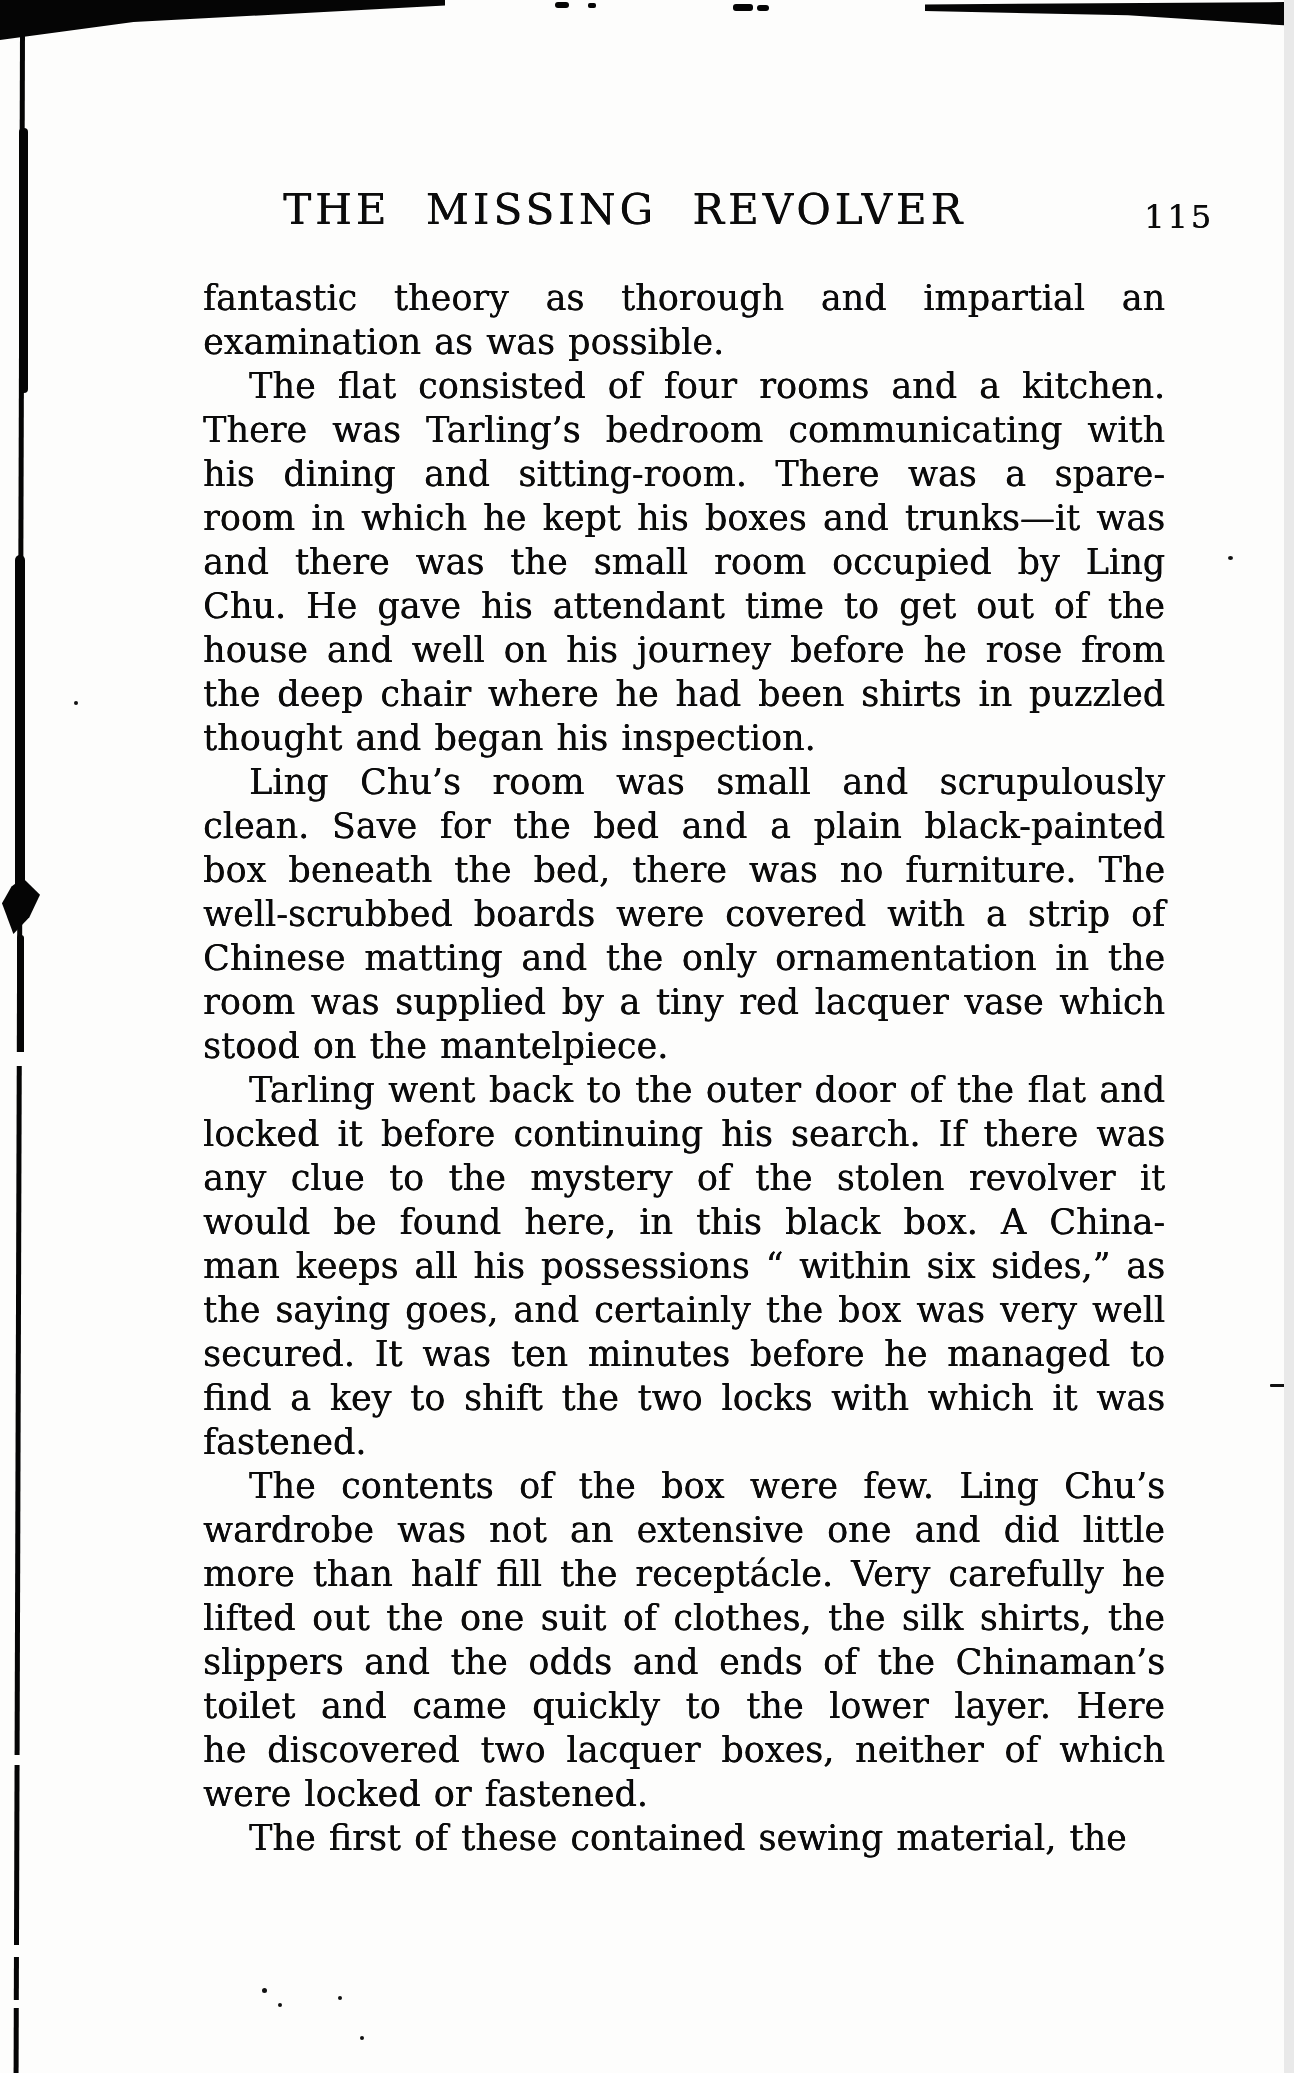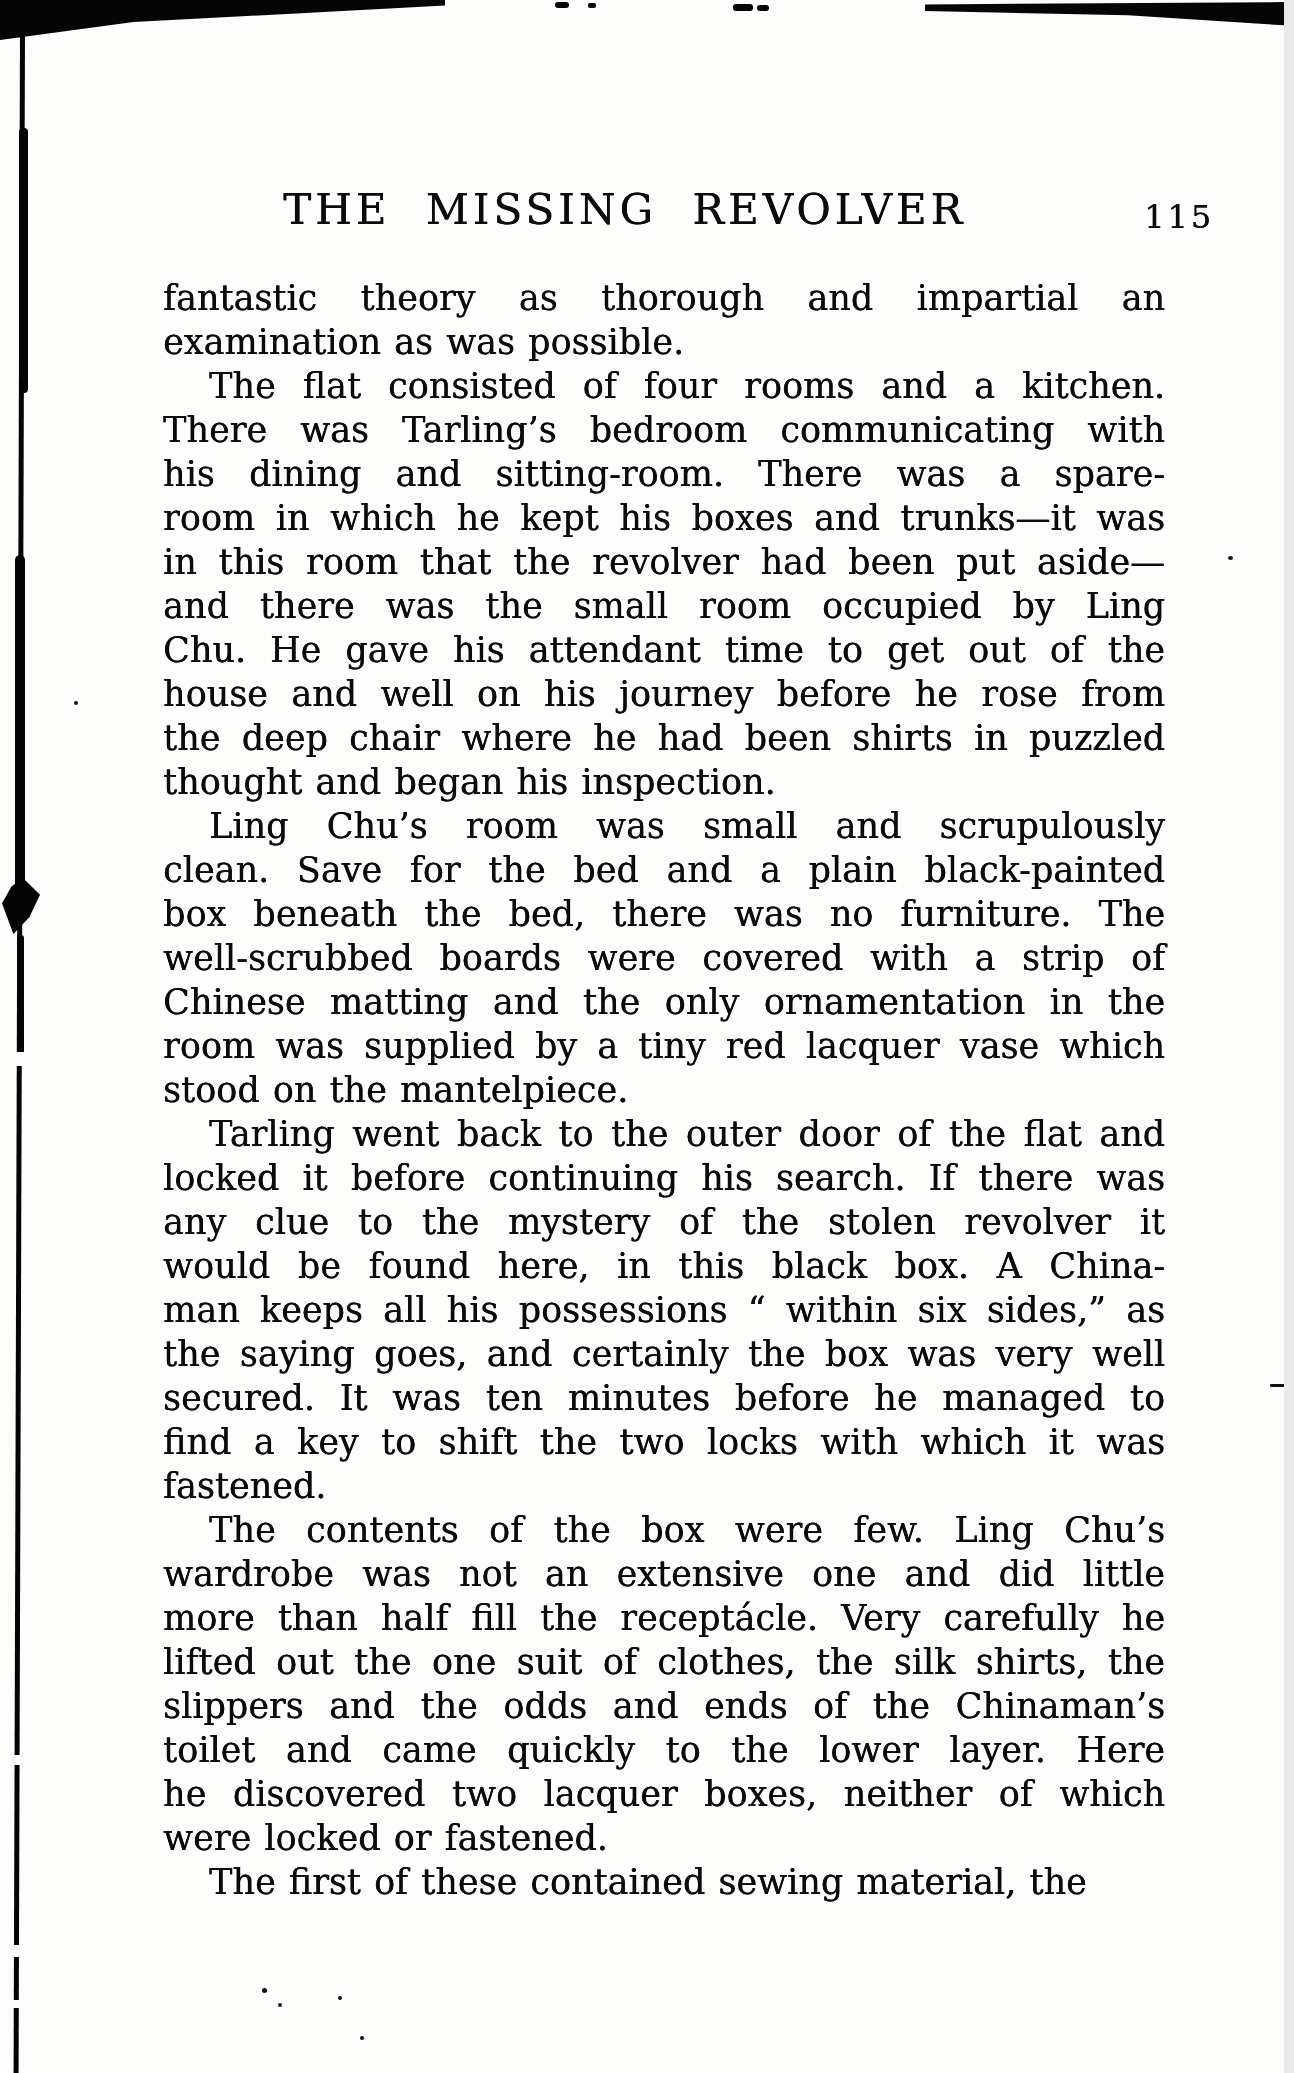--- a/index.html
+++ b/index.html
@@ -28,20 +28,21 @@
   
   #body-block{
     position:absolute;left:163px;top:276px;width:1002px;
   }
   .line{
     font-size:35px;line-height:44px;
     text-align:justify;text-align-last:justify;
     word-spacing:2px;
     white-space:normal;
     text-shadow:0.35px 0.35px 0 #000;
+    margin-left:40px;
   }
   .plast{text-align-last:left;}
   .indent{text-indent:46px;}
   
   .art{position:absolute;background:#050505;}
   .art-white{position:absolute;background:#fdfdfc;}
   #art-top-left{left:0;top:0;width:445px;height:40px;
     clip-path:polygon(0 0,100% 0,100% 14%,30% 55%,0 100%);}
   #art-top-dot1{left:555px;top:2px;width:14px;height:6px;border-radius:3px;}
   #art-top-dot2{left:588px;top:3px;width:8px;height:5px;border-radius:2px;}
@@ -105,21 +106,20 @@
     <div class="para">
       <div class="line">fantastic theory as thorough and impartial an</div>
       <div class="line plast">examination as was possible.</div>
     </div>
 
     <div class="para">
       <div class="line indent">The flat consisted of four rooms and a kitchen.</div>
       <div class="line">There was Tarling’s bedroom communicating with</div>
       <div class="line">his dining and sitting-room. There was a spare-</div>
       <div class="line">room in which he kept his boxes and trunks—it was</div>
-      <div class="line">in this room that the revolver had been put aside—</div>
       <div class="line">and there was the small room occupied by Ling</div>
       <div class="line">Chu. He gave his attendant time to get out of the</div>
       <div class="line">house and well on his journey before he rose from</div>
       <div class="line">the deep chair where he had been shirts in puzzled</div>
       <div class="line plast">thought and began his inspection.</div>
     </div>
 
     <div class="para">
       <div class="line indent">Ling Chu’s room was small and scrupulously</div>
       <div class="line">clean. Save for the bed and a plain black-painted</div>

